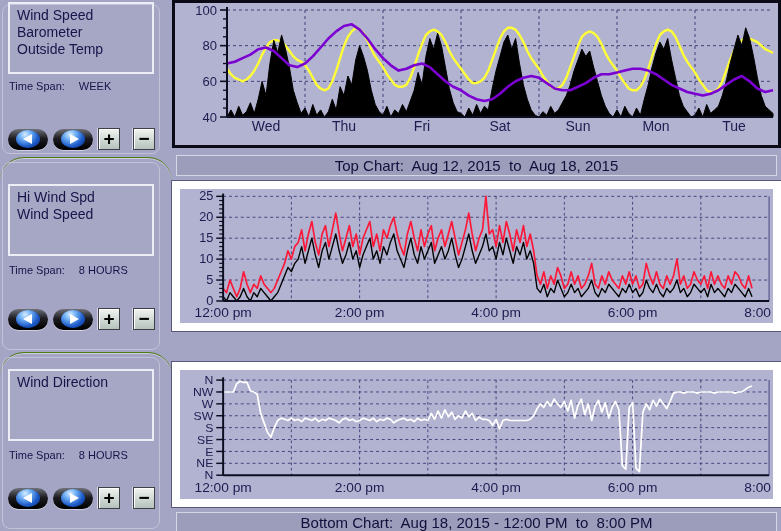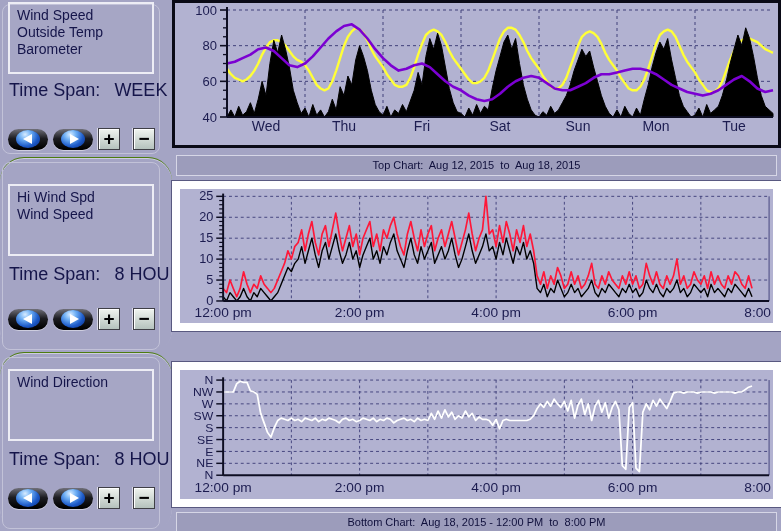--- a/index.html
+++ b/index.html
@@ -7,21 +7,21 @@
        font-family:"Liberation Sans",sans-serif;color:#15154a;}
   
   .sidebar{position:absolute;left:0;top:0;width:172px;height:531px;}
   .panel{position:absolute;left:0;width:172px;}
   .panel + .panel{border-top:1px solid #4d7c0f;box-shadow:inset 0 1px 0 #cdcde0;border-radius:24px;}
   .groove{position:absolute;left:2px;top:4px;right:12px;bottom:3px;
           border:1px solid #c2c2d8;border-radius:8px;pointer-events:none;}
   .listbox{position:absolute;left:8px;width:146px;height:72px;border:2px solid #ededf5;
            padding:3px 0;box-sizing:border-box;background:rgba(255,255,255,0.03);}
   .li{font-size:14px;line-height:17px;padding-left:7px;white-space:nowrap;cursor:default;}
-  .timespan{position:absolute;left:9px;font-size:18px;white-space:nowrap;}
+  .timespan{position:absolute;left:9px;font-size:11px;white-space:nowrap;}
   .tsv{margin-left:14px;}
   .btnrow{position:absolute;left:8px;display:flex;align-items:center;gap:5px;}
   button{font-family:"Liberation Sans",sans-serif;padding:0;cursor:pointer;}
   .cap{width:40px;height:21px;border:none;border-radius:11px;
        background:linear-gradient(180deg,#70707a,#1d1d22 45%,#000 95%);
        box-shadow:0 1px 0 rgba(255,255,255,0.45);position:relative;}
   .orb{position:absolute;left:8px;top:1.5px;width:24px;height:18px;border-radius:50%;
        background:radial-gradient(ellipse at 38% 25%,#d8ecff 0%,#6fb0f5 28%,#1d5ac8 62%,#062a80 100%);
        display:flex;align-items:center;justify-content:center;}
   .tri{width:0;height:0;border-top:5px solid transparent;border-bottom:5px solid transparent;}
@@ -33,35 +33,35 @@
       font-size:19px;font-weight:bold;color:#000;line-height:18px;text-align:center;}
   .sq.minus{margin-left:8px;}
   
   .charts{position:absolute;left:172px;top:0;width:609px;height:426px;}
   .frame{position:absolute;left:0;width:609px;background:#b2b2d1;box-sizing:border-box;}
   .frame.dark{border:3px solid #0a0a16;}
   .frame.light{border:8px solid #ffffff;box-shadow:0 0 0 1px #595980;}
   .frame svg{display:block;width:100%;height:100%;overflow:hidden;}
   .cap-bar{position:absolute;left:4px;width:601px;height:21px;background:#9c9cbb;
            border:1px solid #d6d6e6;box-sizing:border-box;text-align:center;
-           font-size:11px;line-height:19px;color:#10103c;white-space:pre;overflow:hidden;}
+           font-size:15px;line-height:19px;color:#10103c;white-space:pre;overflow:hidden;}
 </style>
 </head>
 <body>
 
 <div class="app">
 
   <aside class="sidebar">
 
     <section class="panel" style="top:0;height:157px;">
       <div class="groove"></div>
       <div class="listbox" style="top:2px;">
         <div class="li">Wind Speed</div>
+        <div class="li">Barometer</div>
         <div class="li">Outside Temp</div>
-        <div class="li">Barometer</div>
       </div>
       <div class="timespan" style="top:80px;">
         <span>Time Span:</span><span class="tsv">WEEK</span>
       </div>
       <div class="btnrow" style="top:128px;">
         <button class="cap">
             <span class="orb">
               <i class="tri l"></i>
             </span>
           </button>

